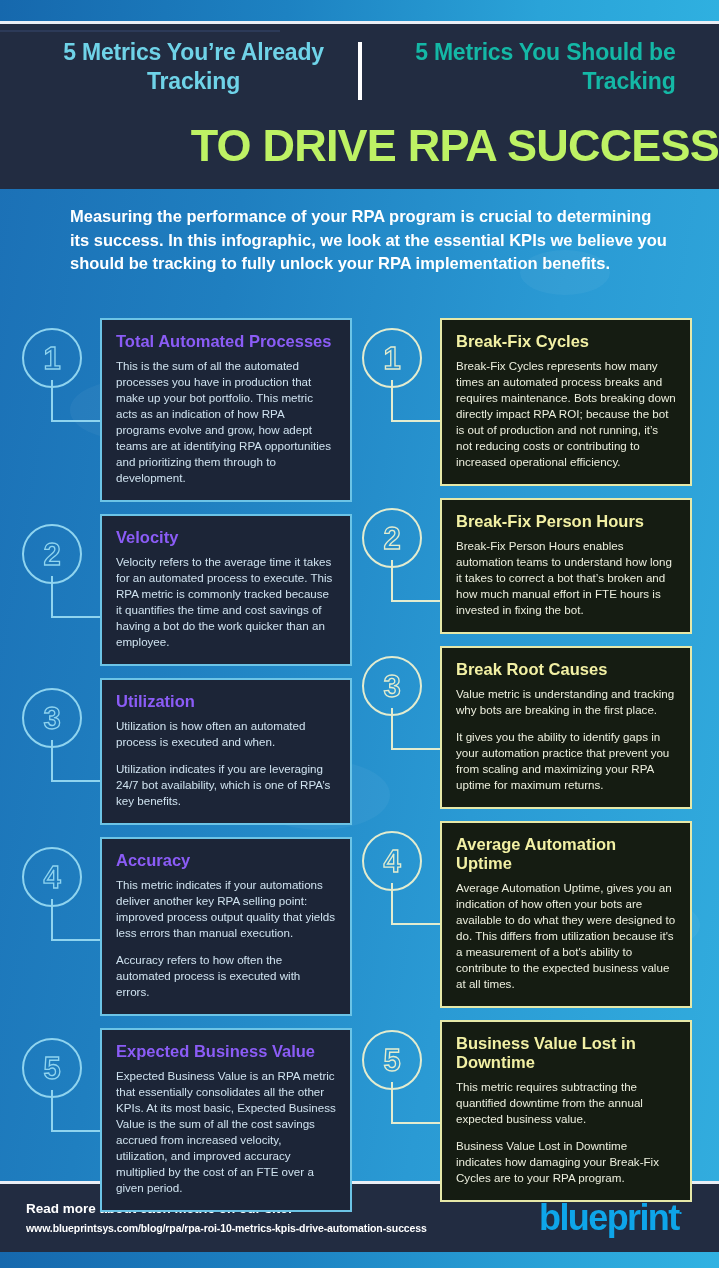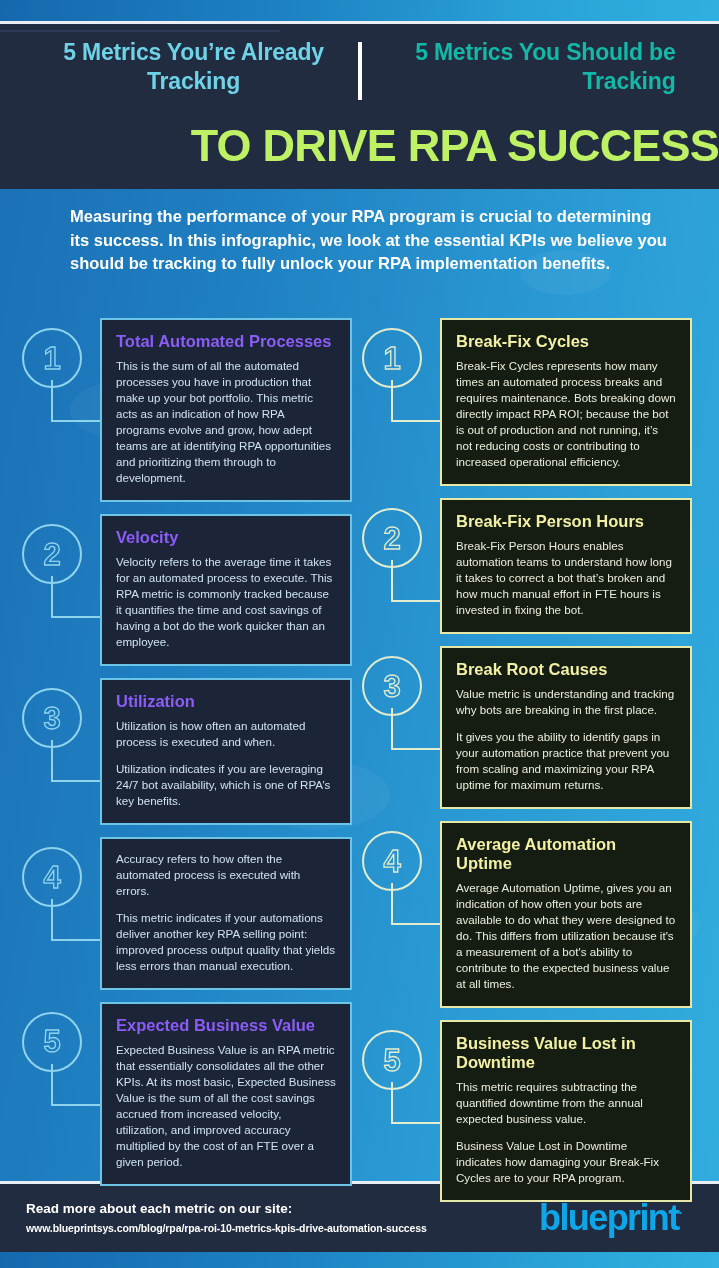--- a/index.html
+++ b/index.html
@@ -287,22 +287,23 @@
             <p>Utilization is how often an automated process is executed and when.</p>
             <p>Utilization indicates if you are leveraging 24/7 bot availability, which is one of RPA’s key benefits.</p>
           </div>
         </div>
         <div class="metric">
           <div class="connector"></div>
           <div class="circle">
             <span class="num">4</span>
           </div>
           <div class="card">
+            <h3>Accuracy</h3>
+            <p>This metric indicates if your automations deliver another key RPA selling point: improved process output quality that yields less errors than manual execution.</p>
             <p>Accuracy refers to how often the automated process is executed with errors.</p>
-            <p>This metric indicates if your automations deliver another key RPA selling point: improved process output quality that yields less errors than manual execution.</p>
           </div>
         </div>
         <div class="metric">
           <div class="connector"></div>
           <div class="circle">
             <span class="num">5</span>
           </div>
           <div class="card">
             <h3>Expected Business Value</h3>
             <p>Expected Business Value is an RPA metric that essentially consolidates all the other KPIs. At its most basic, Expected Business Value is the sum of all the cost savings accrued from increased velocity, utilization, and improved accuracy multiplied by the cost of an FTE over a given period.</p>

